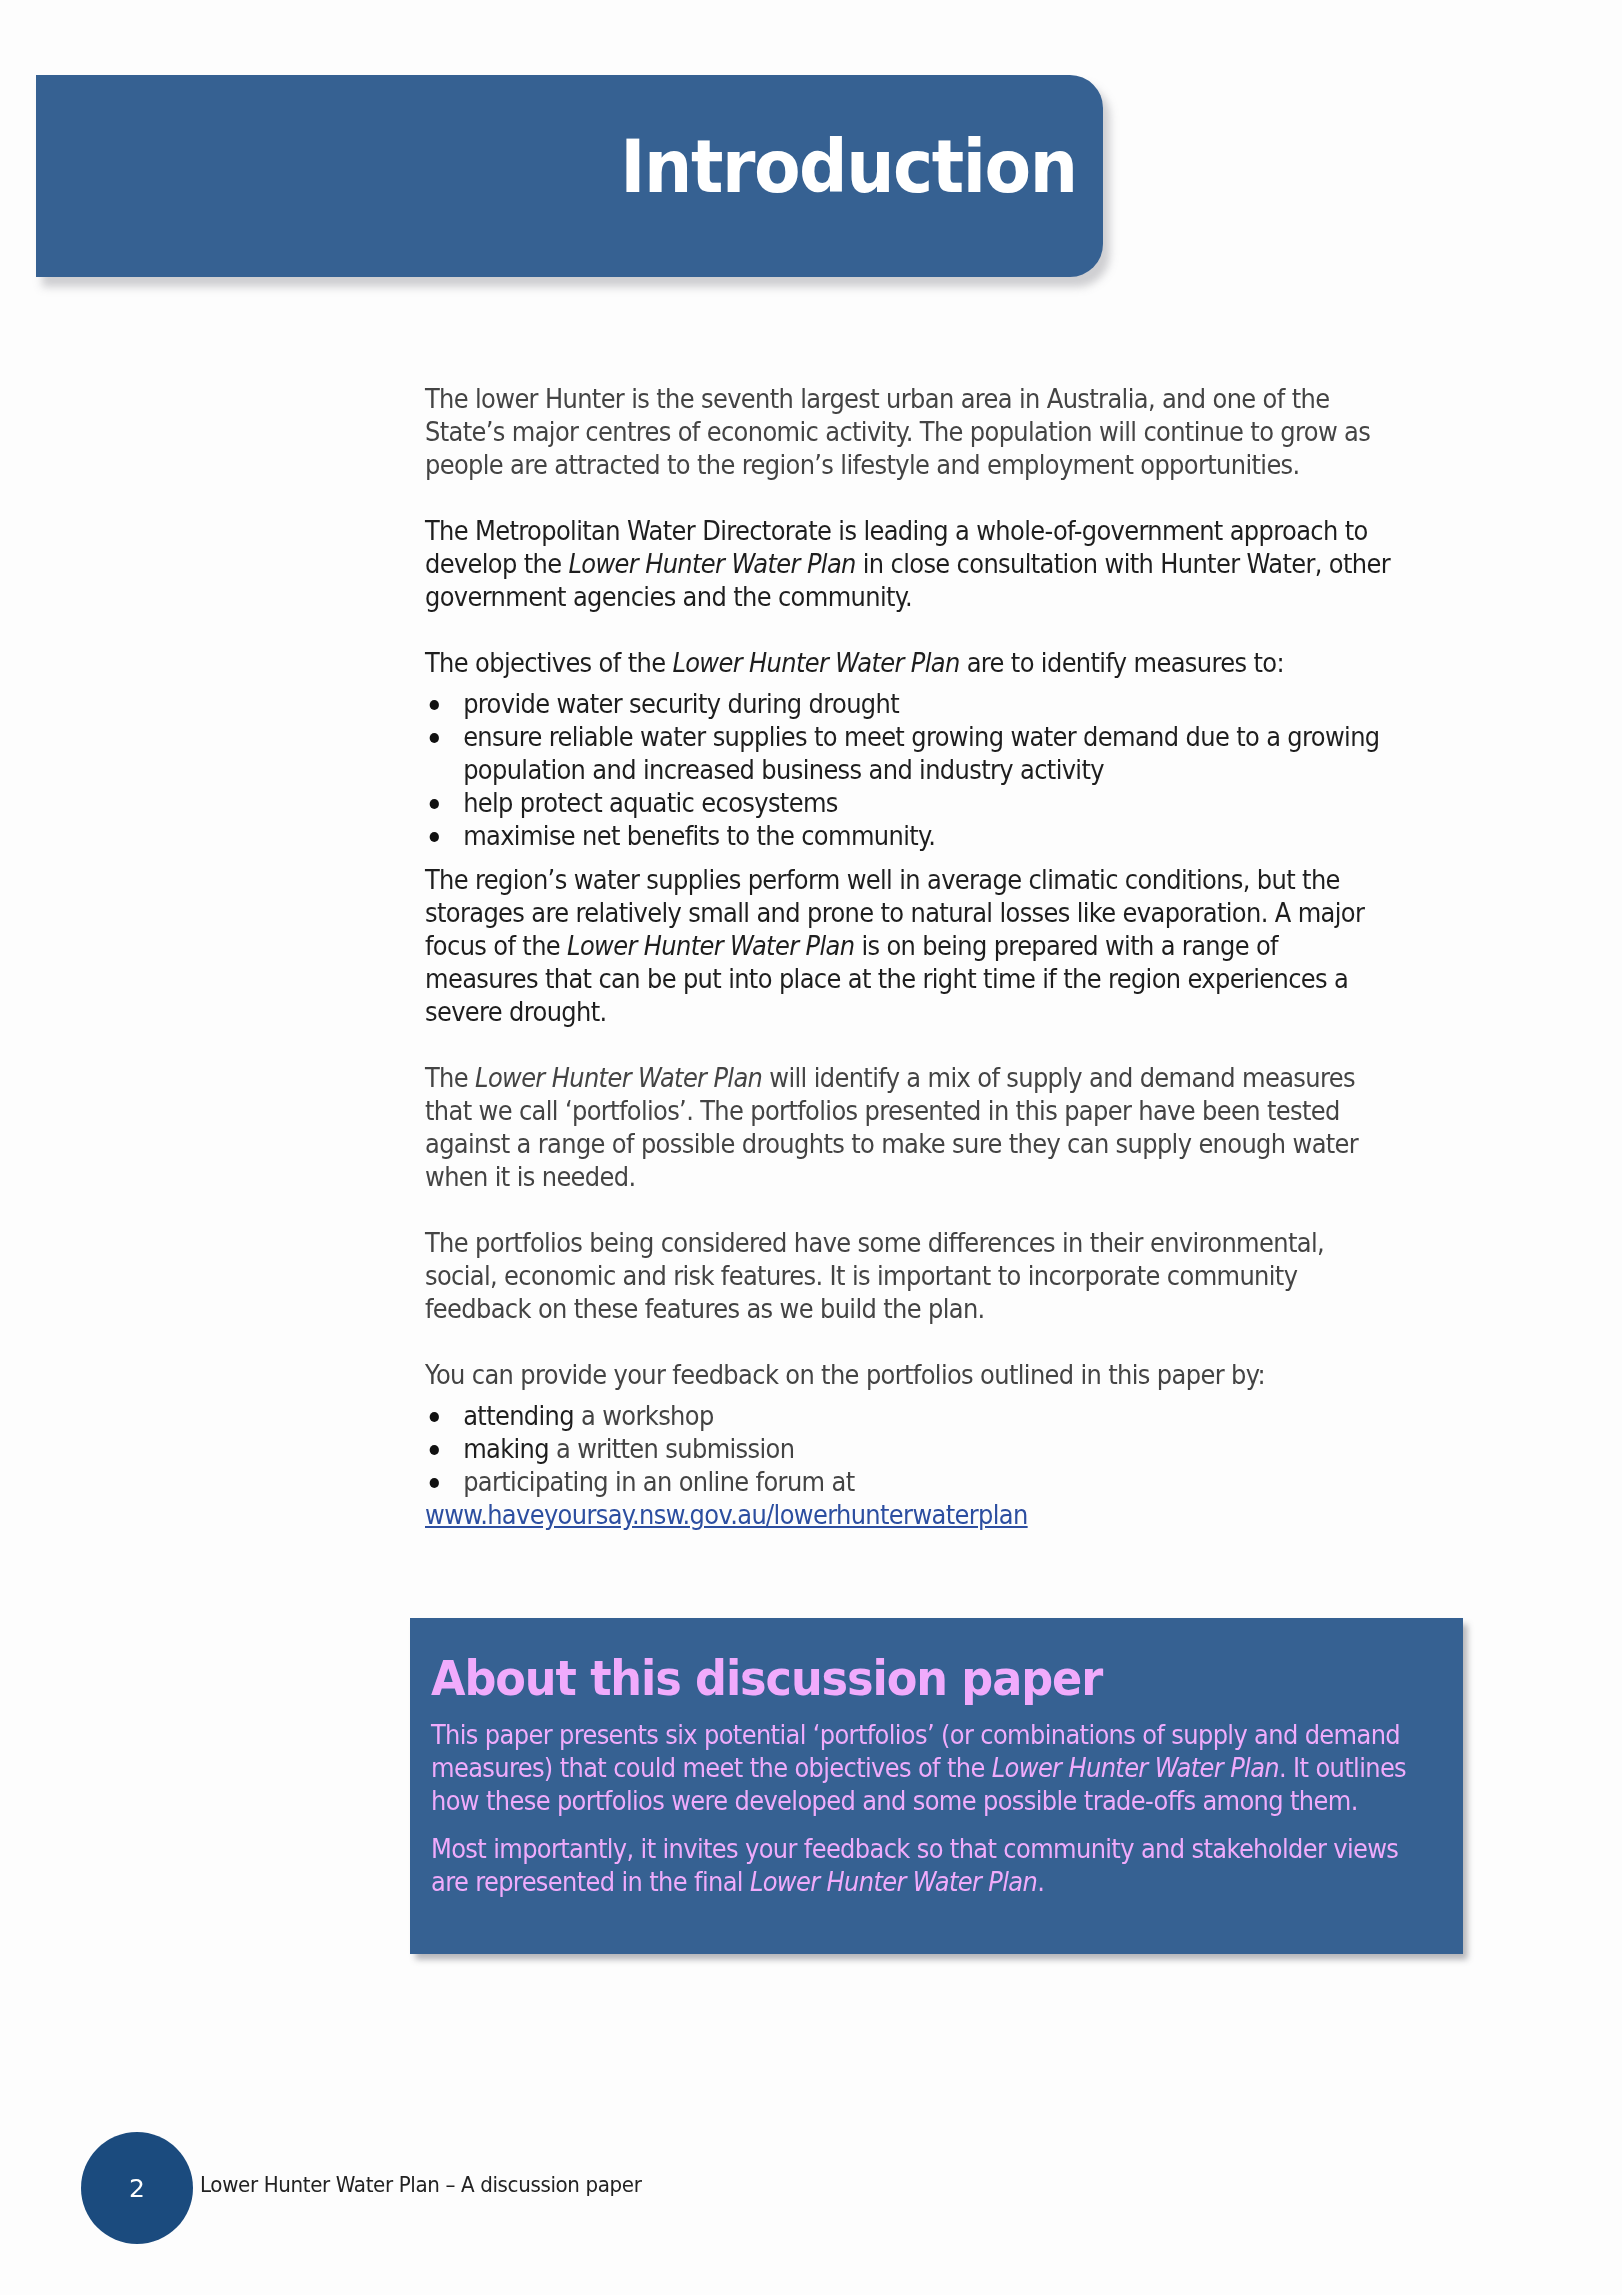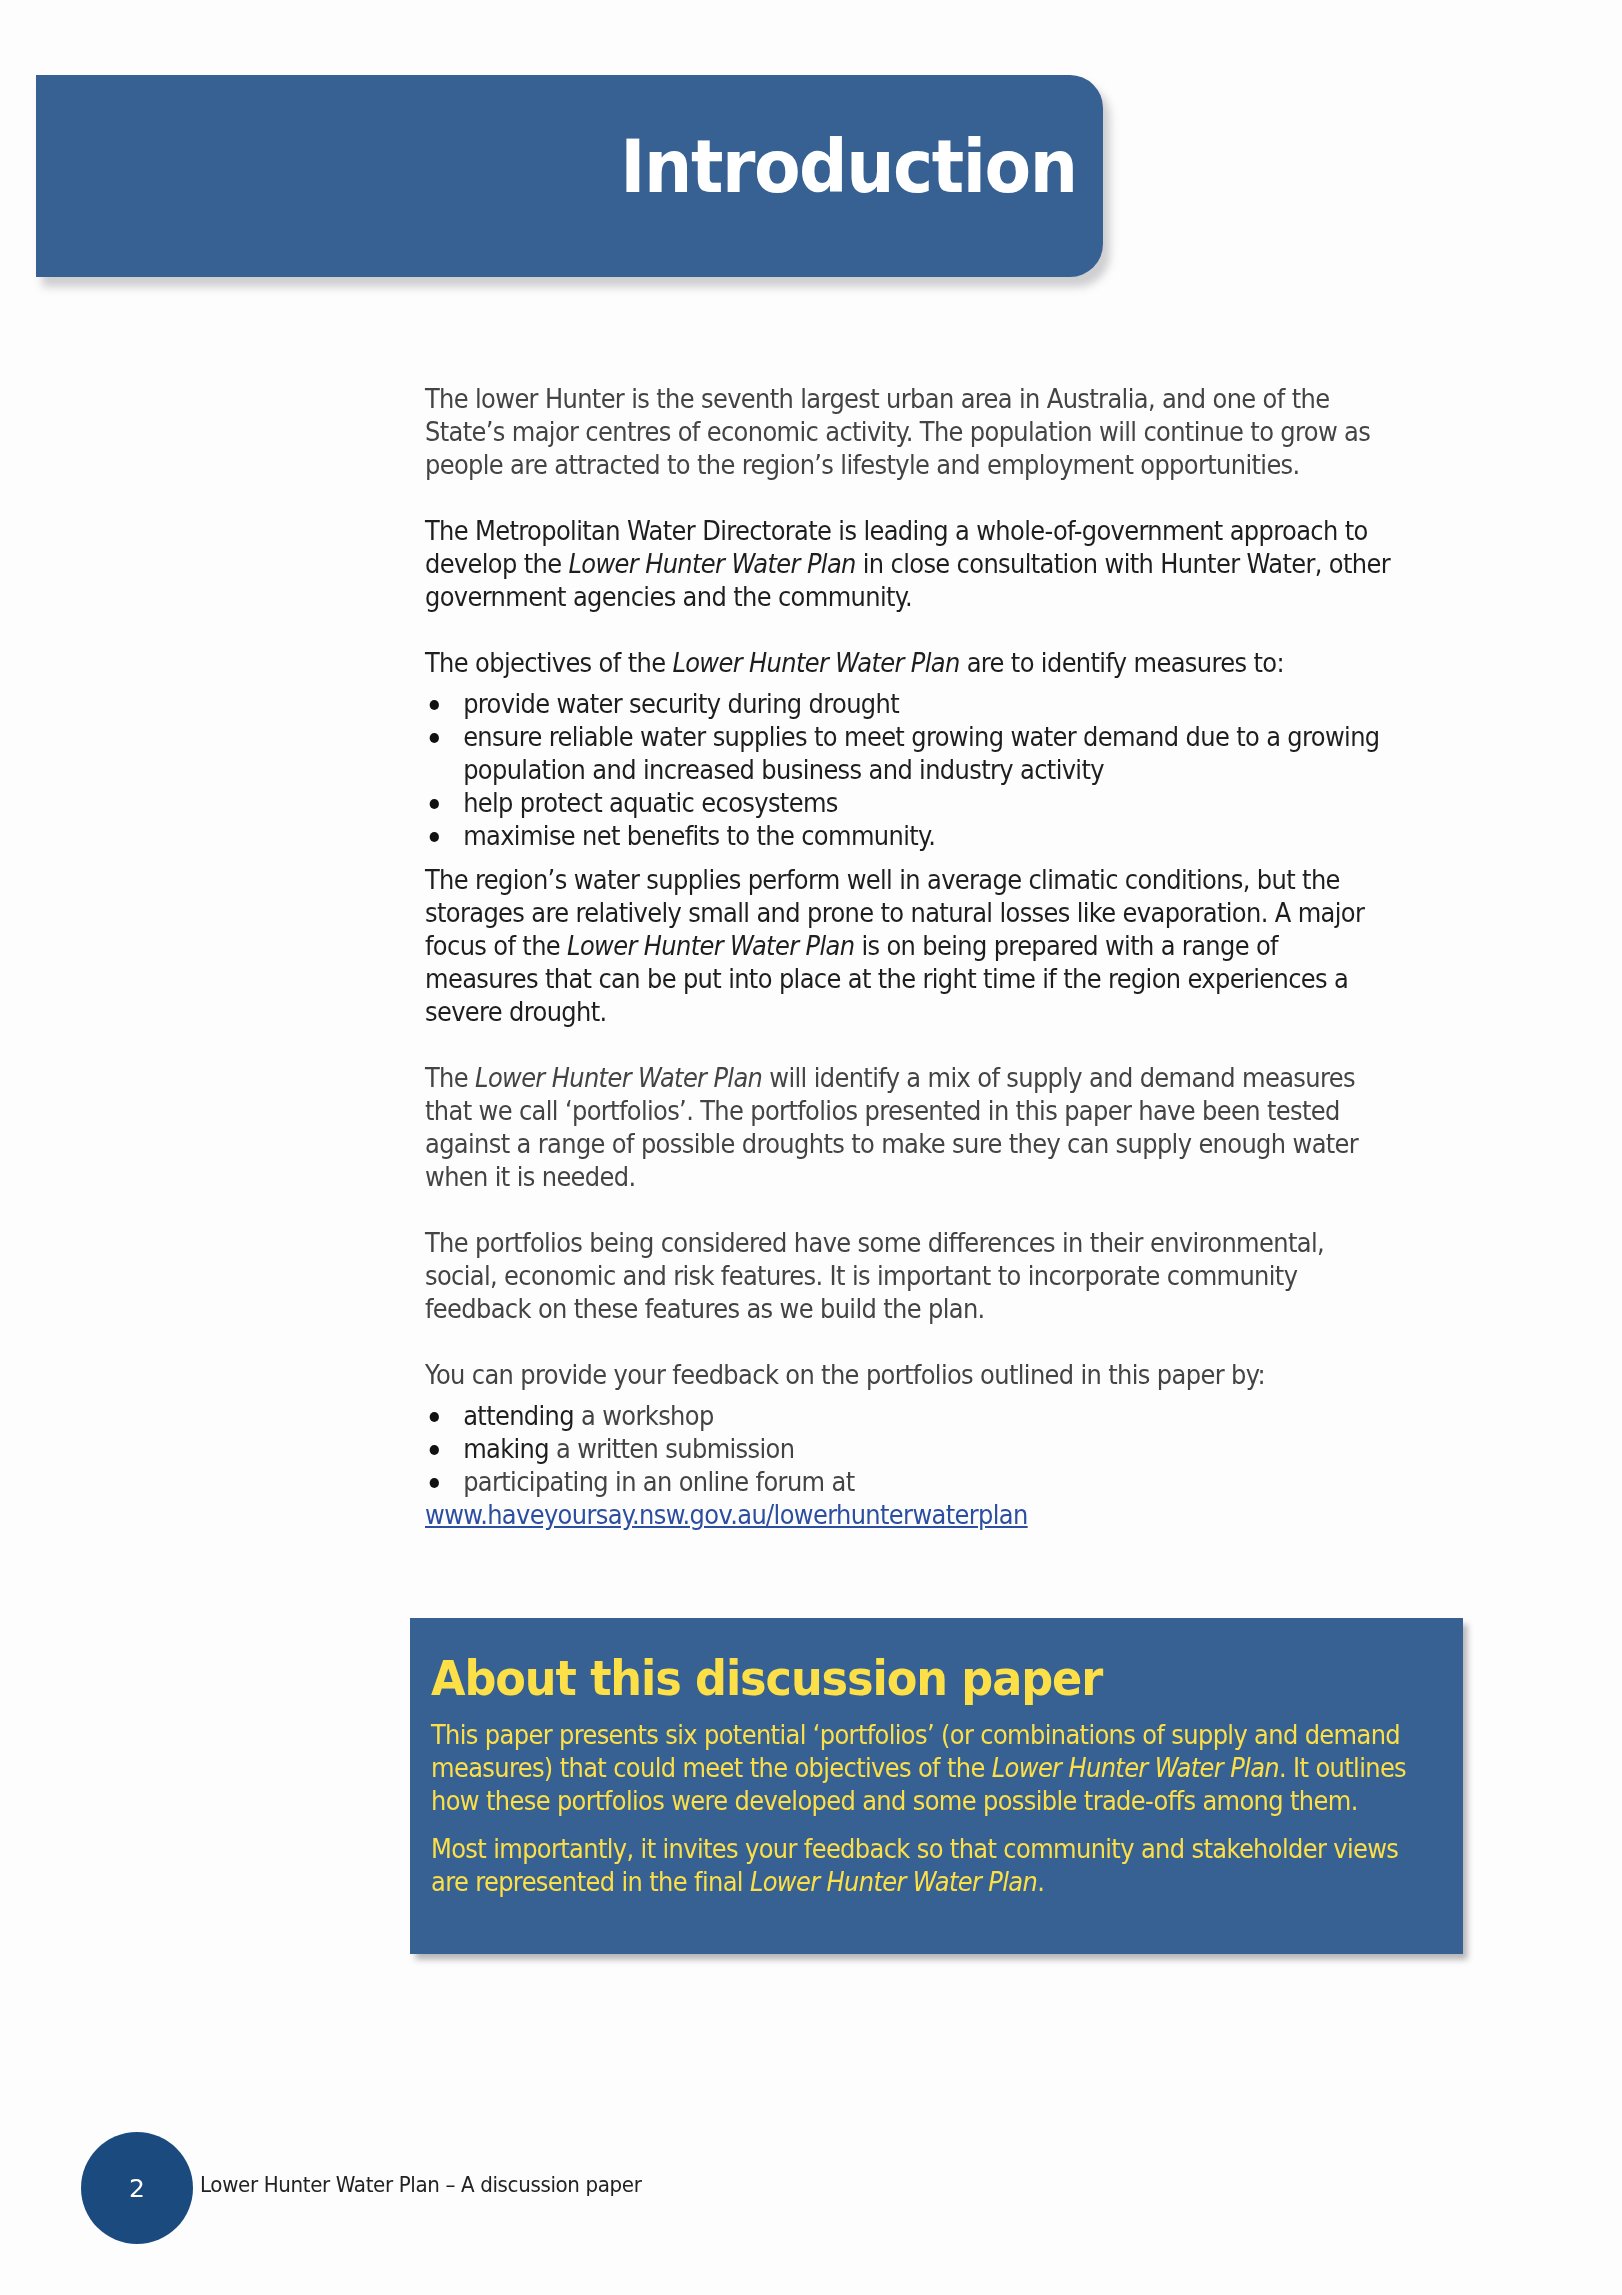--- a/index.html
+++ b/index.html
@@ -83,21 +83,21 @@
       text-decoration: underline;
     }
     .about-box {
       position: absolute;
       left: 410px;
       top: 1618px;
       width: 1053px;
       height: 336px;
       background: #366192;
       box-shadow: 4.8px 6.3px 6.3px rgba(90,90,100,0.45);
-      color: #fde047;
+      color: #f0abfc;
     }
     .about-inner {
       position: absolute;
       left: 20.6px;
       top: 33px;
       width: 1085px;
       transform: scaleX(0.93);
       transform-origin: left top;
     }
     .about-title {

